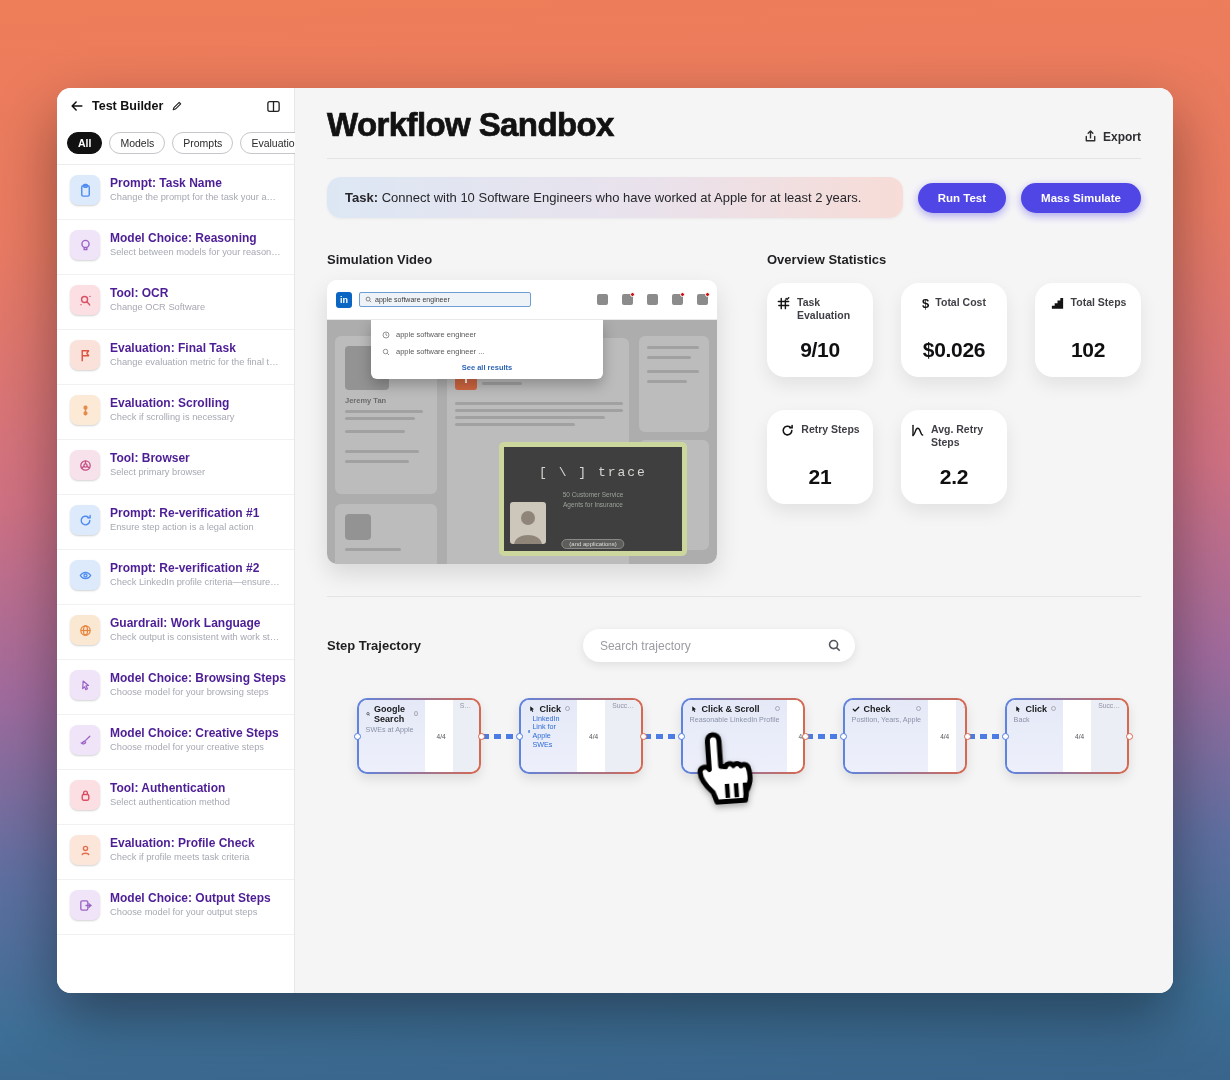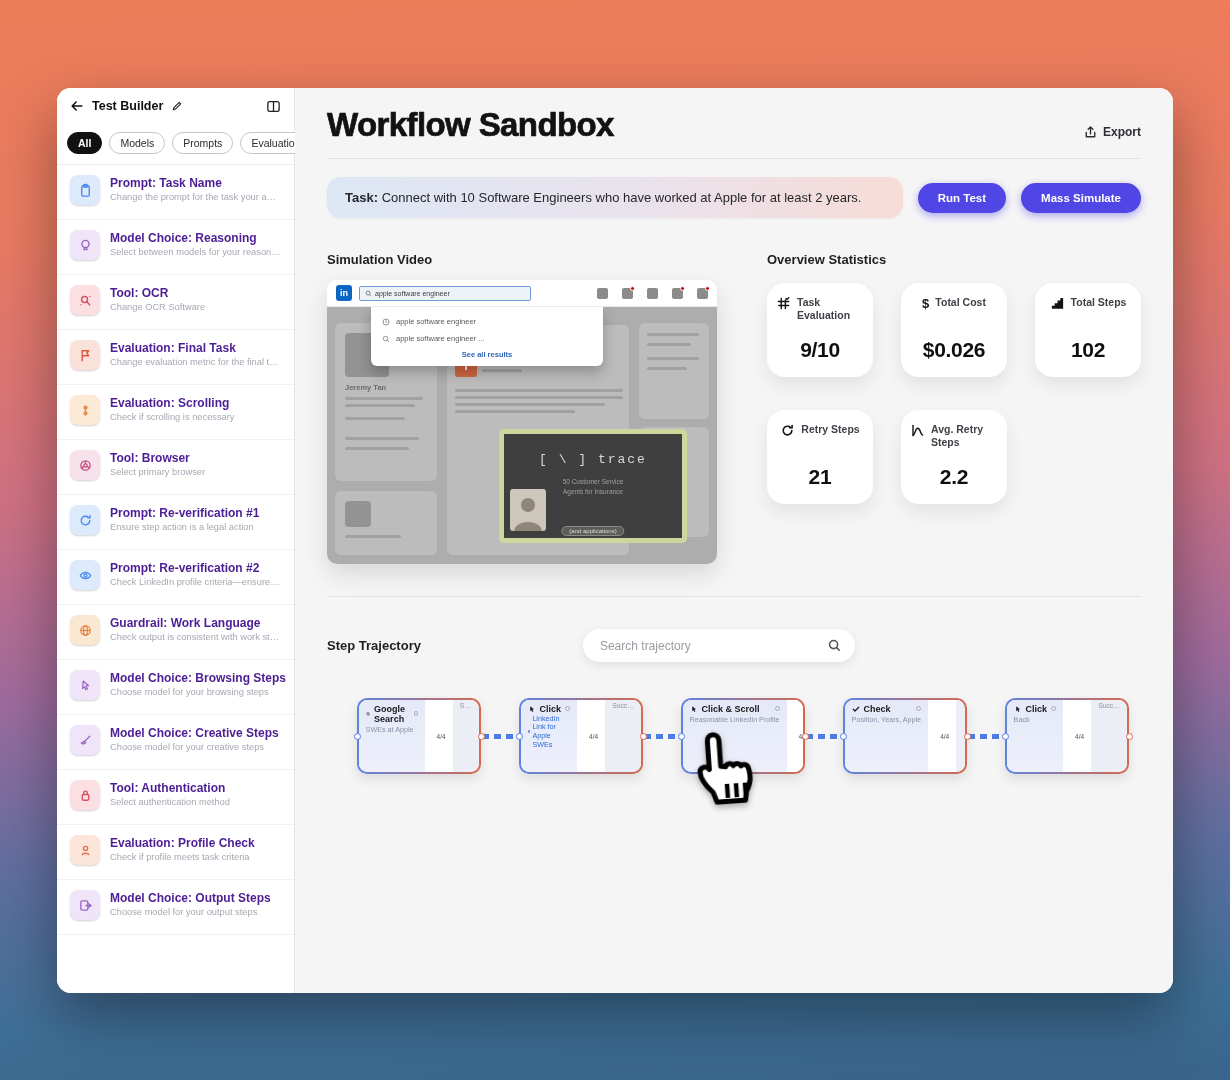--- a/index.html
+++ b/index.html
@@ -19,37 +19,37 @@
   .pill.active { background:#111; border-color:#111; color:#fff; font-weight:bold; }
   .sb-list { flex:1; overflow:hidden; }
   .s-item { display:flex; gap:10px; align-items:flex-start; padding:10px 13px 9px; border-bottom:1px solid #f1f1f3; background:#fff; cursor:pointer; height:55px; }
   .tile { width:30px; height:30px; border-radius:8px; flex:none; display:flex; align-items:center; justify-content:center; box-shadow:0 1px 2px rgba(0,0,0,.18); }
   .s-txt { min-width:0; display:flex; flex-direction:column; gap:2px; padding-top:1px; }
   .s-txt b { font-size:12px; color:#4c1d95; white-space:nowrap; }
   .s-txt i { font-style:normal; font-size:9.3px; color:#a6a9b2; white-space:nowrap; overflow:hidden; text-overflow:ellipsis; max-width:178px; }
 
   
   .main { flex:1; background:#f6f5f6; position:relative; padding:0 32px; overflow:hidden; }
-  .top-row { display:flex; align-items:center; margin-top:18px; }
+  .top-row { display:flex; align-items:flex-end; margin-top:18px; }
   h1 { font-size:33px; color:#121212; font-weight:bold; letter-spacing:-.6px; -webkit-text-stroke:.7px #121212; }
   .export { margin-left:auto; margin-top:14px; display:flex; align-items:center; gap:5px; font-size:12px; font-weight:bold; color:#2e2e33; cursor:pointer; }
   .hr { height:1px; background:#e4e3e5; margin-top:14px; }
 
   .task-row { display:flex; align-items:center; gap:15px; margin-top:18px; }
   .task-banner { flex:1; border-radius:14px; padding:13px 18px; font-size:13px; color:#26262b; background:linear-gradient(90deg,#dde7f4 0%,#e9e2ec 55%,#f7dcd7 100%); box-shadow:0 1px 3px rgba(0,0,0,.05); }
   .task-banner b { font-weight:bold; }
   .btn { border:none; border-radius:16px; height:30px; padding:0 20px; background:#4f46e5; color:#fff; font-size:11.5px; font-weight:bold; font-family:inherit; cursor:pointer; box-shadow:0 3px 8px rgba(79,70,229,.45); white-space:nowrap; }
 
   .content-row { display:flex; margin-top:34px; }
   .sec-h { font-size:13px; font-weight:bold; color:#1f1f22; }
 
   
   .vid-col { width:390px; flex:none; }
   .video-card { margin-top:13px; width:390px; height:284px; background:#fff; border-radius:10px; box-shadow:0 10px 24px rgba(0,0,0,.12); overflow:hidden; }
-  .ln-nav { height:27px; background:#fff; display:flex; align-items:center; gap:7px; padding:0 9px; border-bottom:1px solid #e9e9e9; }
+  .ln-nav { height:40px; background:#fff; display:flex; align-items:center; gap:7px; padding:0 9px; border-bottom:1px solid #e9e9e9; }
   .ln-logo { width:16px; height:16px; background:#0a66c2; color:#fff; border-radius:3px; font-size:9px; font-weight:bold; display:flex; align-items:center; justify-content:center; flex:none; }
   .ln-search { width:172px; height:15px; border:1px solid #6f9ed6; background:#eef3f8; border-radius:2px; font-size:7px; color:#3c3c3c; display:flex; align-items:center; gap:3px; padding:0 5px; }
   .ln-icons { margin-left:auto; display:flex; gap:14px; align-items:center; }
   .ln-ni { position:relative; width:11px; height:11px; }
   .ln-ni .sq { position:absolute; inset:0; background:#8b8b8b; border-radius:2px; }
   .ln-ni .dot { position:absolute; right:-2px; top:-2px; width:5px; height:5px; background:#cc1016; border-radius:50%; border:1px solid #fff; }
   .ln-body { position:relative; height:258px; background:#aeadad; overflow:hidden; }
   .ln-drop { position:absolute; left:44px; top:0; width:232px; background:#fff; border-radius:0 0 6px 6px; box-shadow:0 6px 14px rgba(0,0,0,.25); padding:6px 0 7px; z-index:3; }
   .ln-drop .row { display:flex; align-items:center; gap:6px; font-size:7.5px; color:#5a5a5a; padding:4px 11px; }
   .ln-see { text-align:center; color:#2e64b5; font-size:7.5px; font-weight:bold; margin-top:3px; }

